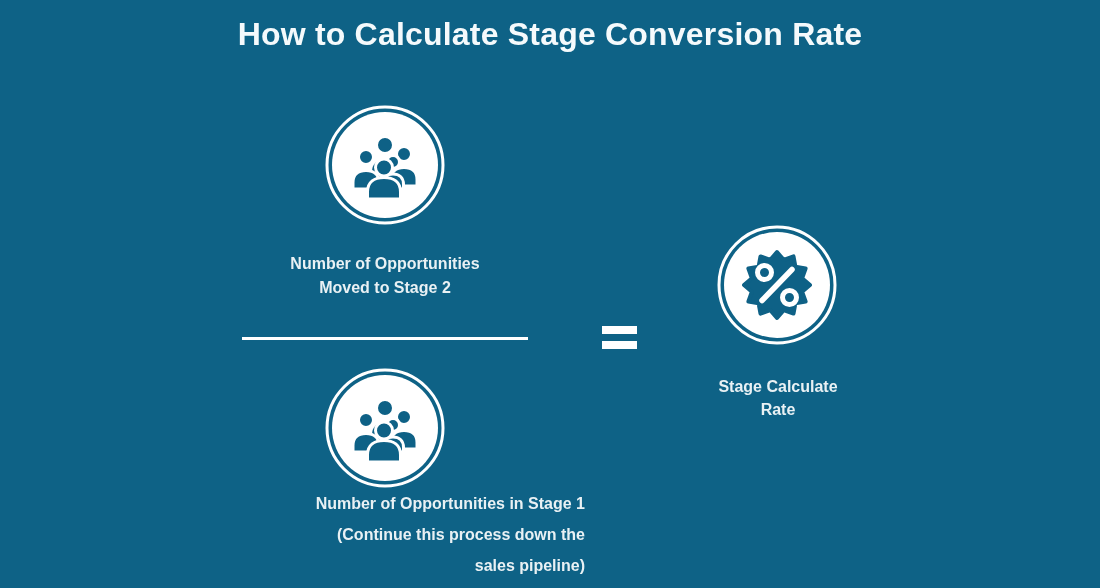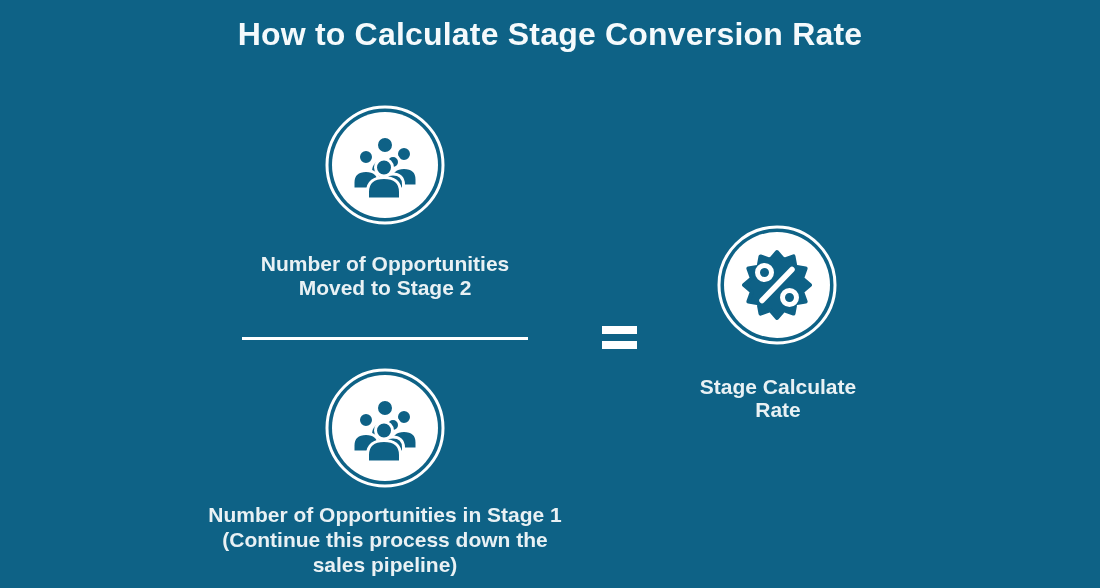--- a/index.html
+++ b/index.html
@@ -9,24 +9,24 @@
     font-family:"Liberation Sans",sans-serif;
   }
   .title{
     position:absolute;left:0;top:16px;width:100%;text-align:center;
     color:var(--title-text,#f5fafc);font-size:32px;font-weight:bold;letter-spacing:.2px;
   }
   .tile{position:absolute;width:120px;height:120px;}
   .tile svg{display:block;width:120px;height:120px;}
   .label{
     position:absolute;text-align:center;color:var(--text,#e9f1f4);
-    font-weight:bold;font-size:21px;line-height:24px;white-space:pre-line;
+    font-weight:bold;font-size:16px;line-height:24px;white-space:pre-line;
   }
   .label-numerator{left:205px;top:252px;width:360px;}
-  .label-denominator{left:185px;top:502px;width:400px;line-height:25px;}
+  .label-denominator{left:185px;top:488px;width:400px;line-height:31px;text-align:right;}
   .label-result{left:658px;top:375px;width:240px;line-height:23px;}
   .tile-numerator{left:325px;top:105px;}
   .tile-denominator{left:325px;top:368px;}
   .tile-result{left:717px;top:225px;}
   .frac-line{
     position:absolute;left:242px;top:337px;width:286px;height:3px;
     background:var(--disc,#ffffff);
   }
   .equals{position:absolute;left:602px;top:326px;width:35px;height:23px;}
   .equals .bar{position:absolute;left:0;top:0;width:35px;height:8px;background:var(--disc,#ffffff);}

